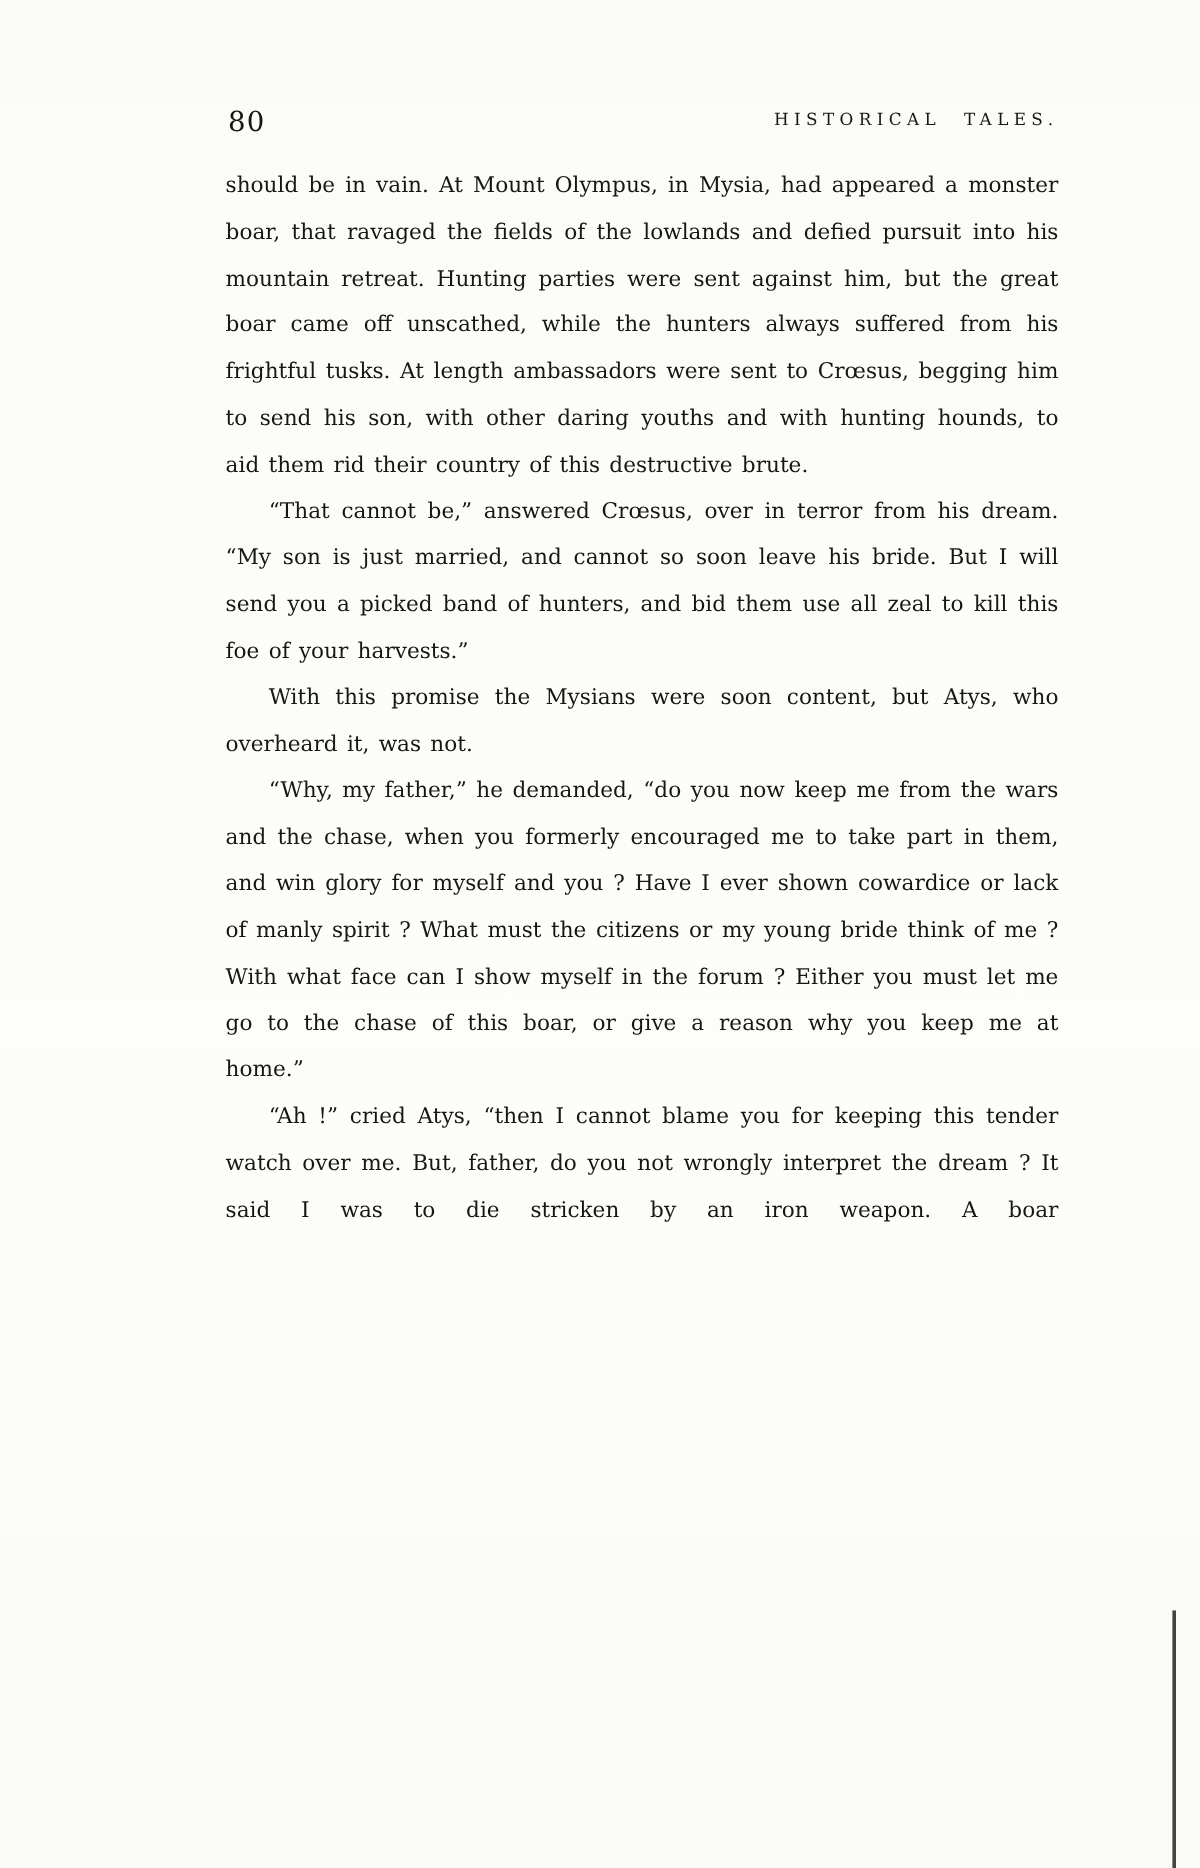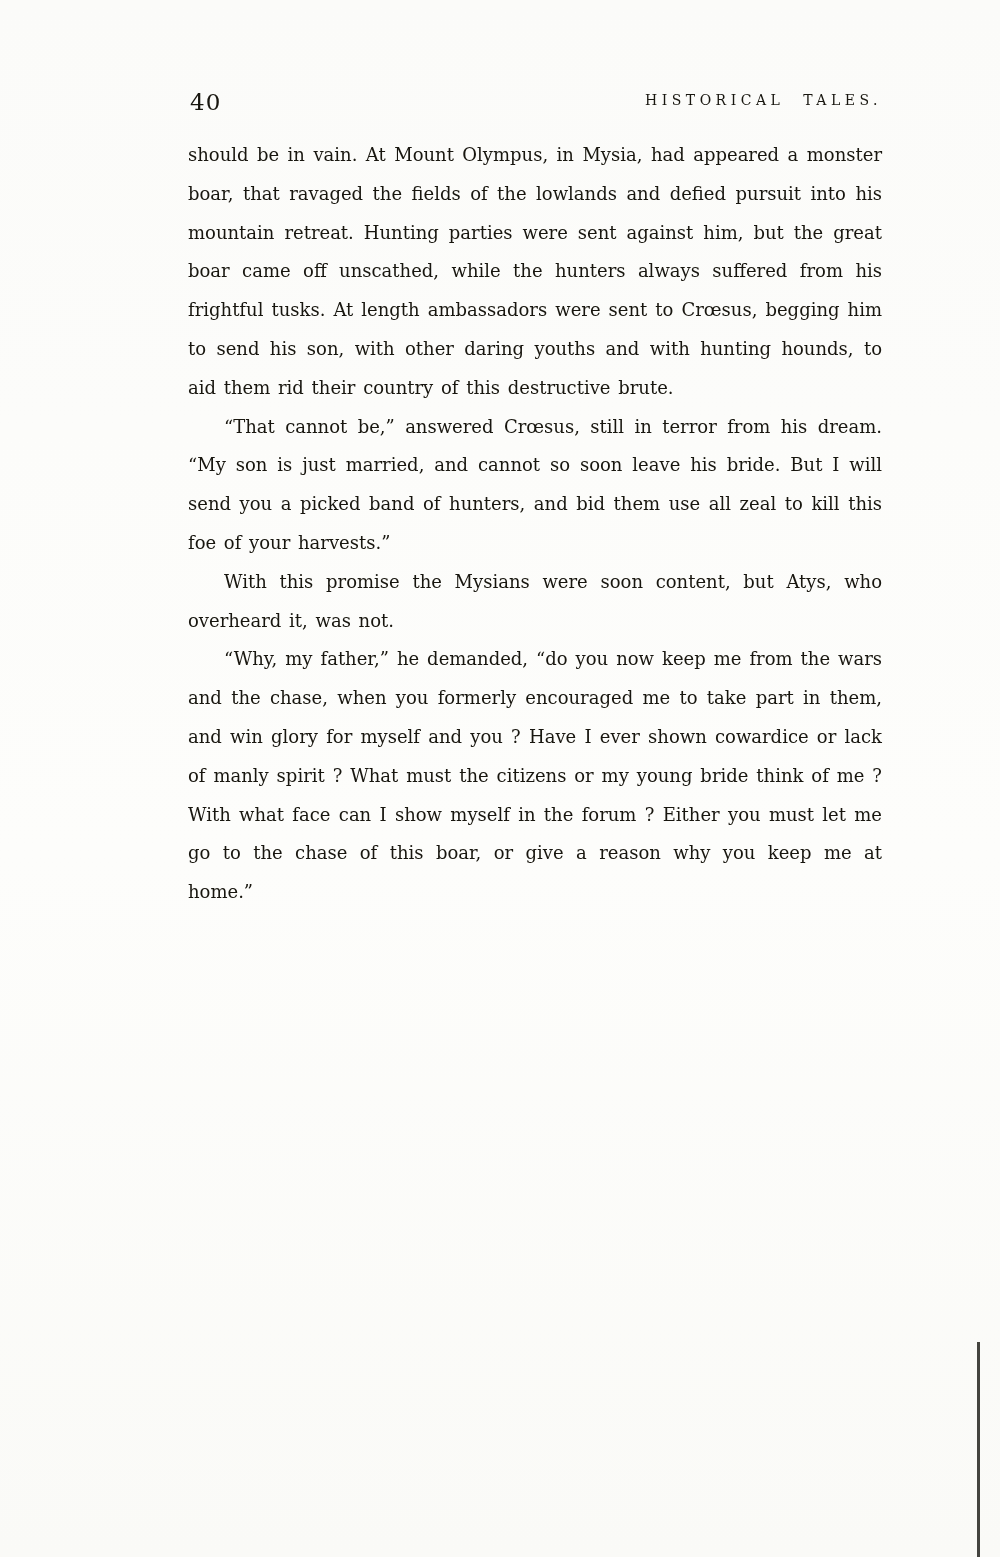--- a/index.html
+++ b/index.html
@@ -67,25 +67,26 @@
     width: 3px;
     height: 215px;
     background: #44443f;
   }
 </style>
 </head>
 <body>
 
 <div class="scan-page">
   <div class="header-row">
-    <span class="page-number">40</span>
+    <span class="page-number">80</span>
     <div class="running-head">HISTORICAL TALES.</div>
   </div>
 
   <div class="page-body">
       <p class="para">should be in vain.  At Mount Olympus, in Mysia, had appeared a monster boar, that ravaged the fields of the lowlands and defied pursuit into his mountain retreat.  Hunting parties were sent against him, but the great boar came off unscathed, while the hunters always suffered from his frightful tusks.  At length ambassadors were sent to Crœsus, begging him to send his son, with other daring youths and with hunting hounds, to aid them rid their country of this destructive brute.</p>
-      <p class="para indent">“That cannot be,” answered Crœsus, still in terror from his dream.  “My son is just married, and cannot so soon leave his bride.  But I will send you a picked band of hunters, and bid them use all zeal to kill this foe of your harvests.”</p>
+      <p class="para indent">“That cannot be,” answered Crœsus, over in terror from his dream.  “My son is just married, and cannot so soon leave his bride.  But I will send you a picked band of hunters, and bid them use all zeal to kill this foe of your harvests.”</p>
       <p class="para indent">With this promise the Mysians were soon content, but Atys, who overheard it, was not.</p>
       <p class="para indent">“Why, my father,” he demanded, “do you now keep me from the wars and the chase, when you formerly encouraged me to take part in them, and win glory for myself and you&nbsp;?  Have I ever shown cowardice or lack of manly spirit&nbsp;?  What must the citizens or my young bride think of me&nbsp;?  With what face can I show myself in the forum&nbsp;?  Either you must let me go to the chase of this boar, or give a reason why you keep me at home.”</p>
+      <p class="para indent justify-last">“Ah&nbsp;!” cried Atys, “then I cannot blame you for keeping this tender watch over me.  But, father, do you not wrongly interpret the dream&nbsp;?  It said I was to die stricken by an iron weapon.  A boar</p>
     </div>
 
   <div class="artifact-line"></div>
 </div>
 
 </body></html>

